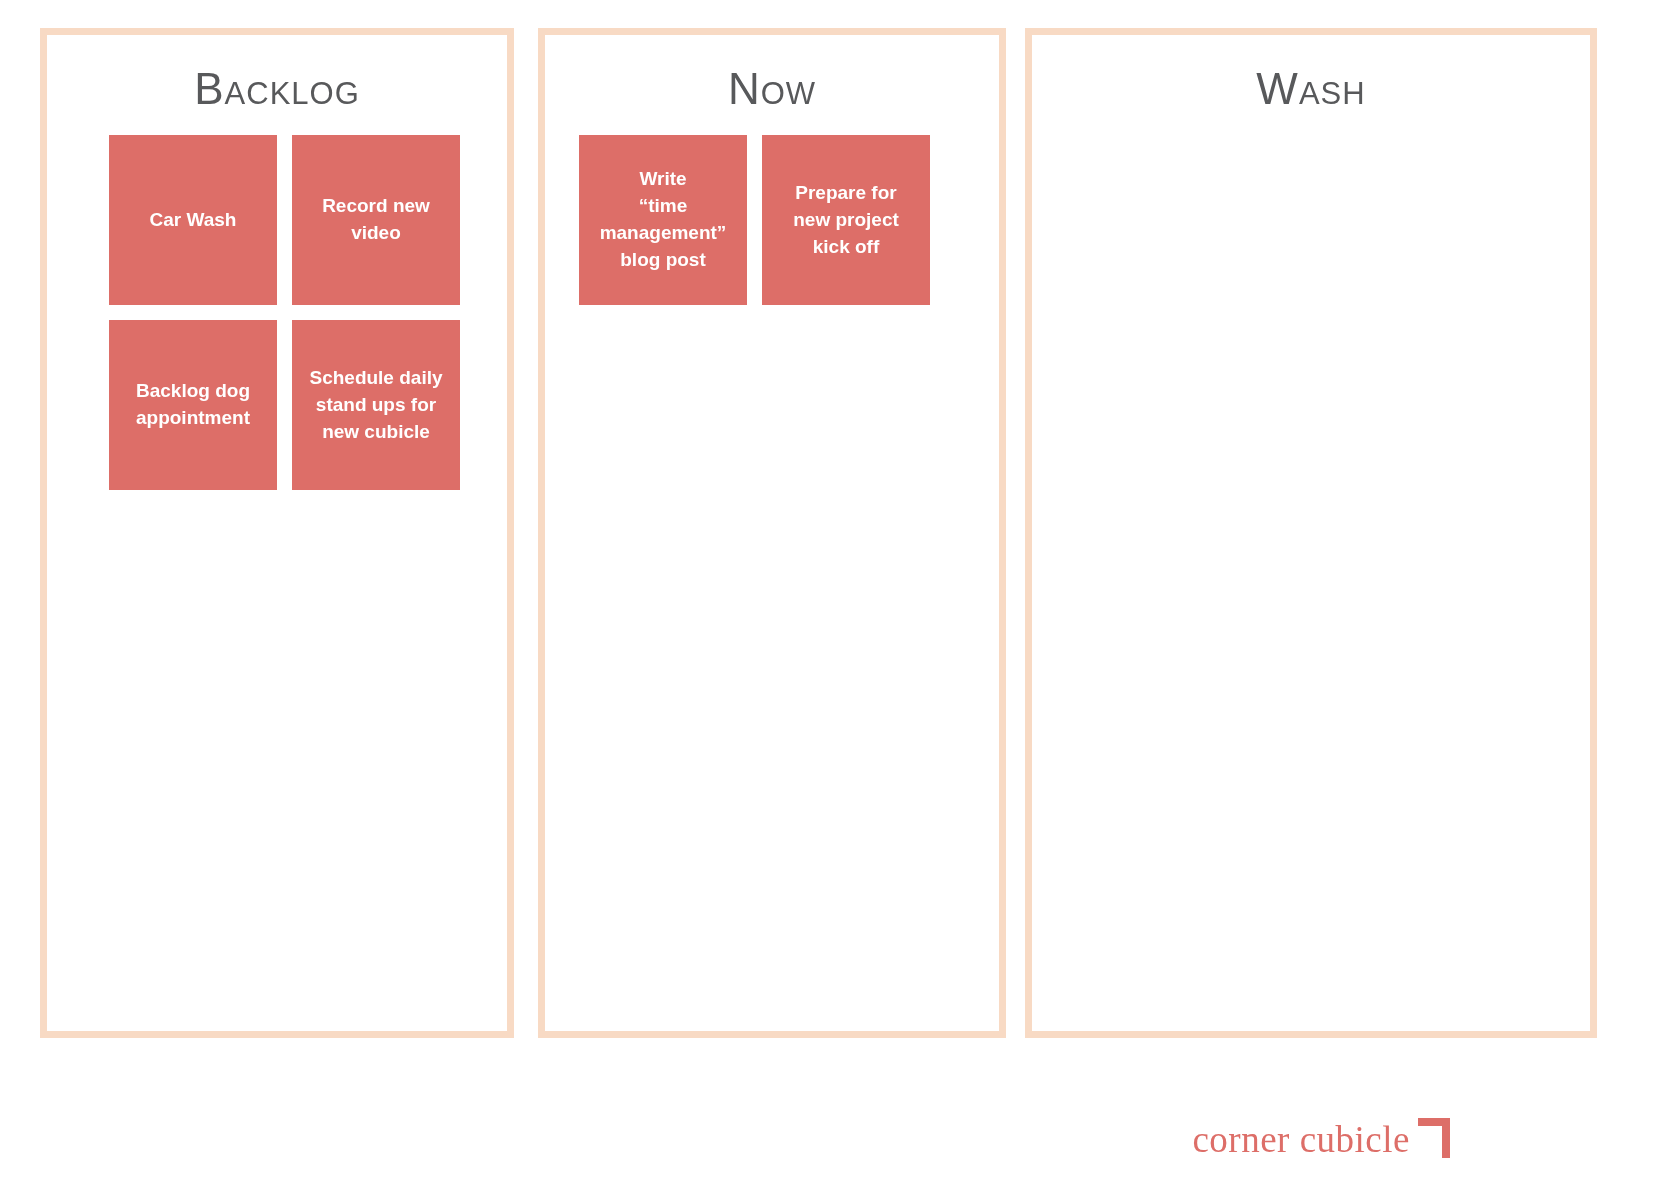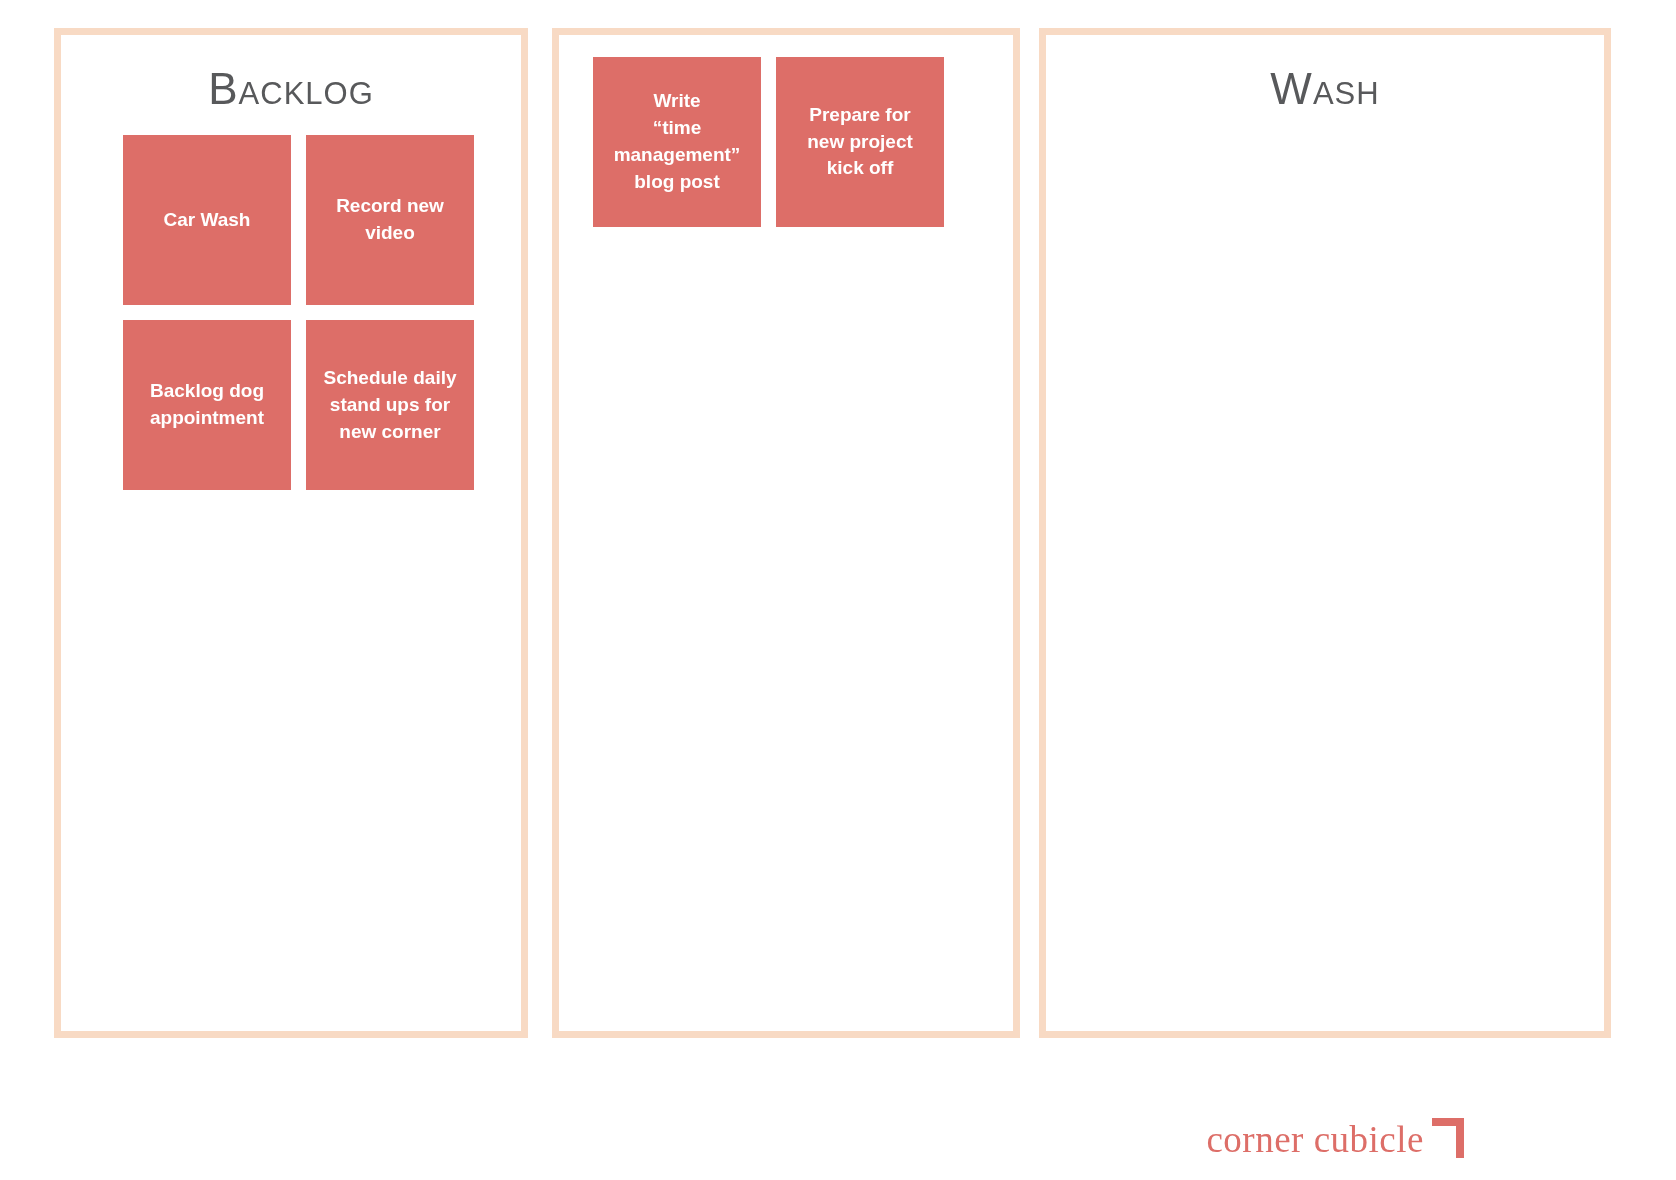--- a/index.html
+++ b/index.html
@@ -10,21 +10,21 @@
     width: 1676px;
     height: 1180px;
     background: #ffffff;
     font-family: "Liberation Sans", sans-serif;
     overflow: hidden;
     position: relative;
   }
 
   .board {
     position: absolute;
-    left: 14px;
+    left: 0;
     top: 0;
     width: 1472px;
     height: 1180px;
   }
 
   .column {
     position: absolute;
     top: 28px;
     height: 1010px;
     border: 7px solid #f8dac4;
@@ -127,25 +127,26 @@
   <div class="column column-backlog">
     <div class="column-title">Backlog</div>
     <div class="cards">
       <div class="card">Car Wash</div>
       <div class="card">Record new
 video</div>
       <div class="card">Backlog dog
 appointment</div>
       <div class="card">Schedule daily
 stand ups for
-new corner</div>
+new cubicle</div>
     </div>
   </div>
 
   <div class="column column-now">
+    <div class="column-title">Now</div>
     <div class="cards">
       <div class="card">Write
 “time
 management”
 blog post</div>
       <div class="card">Prepare for
 new project
 kick off</div>
     </div>
   </div>

